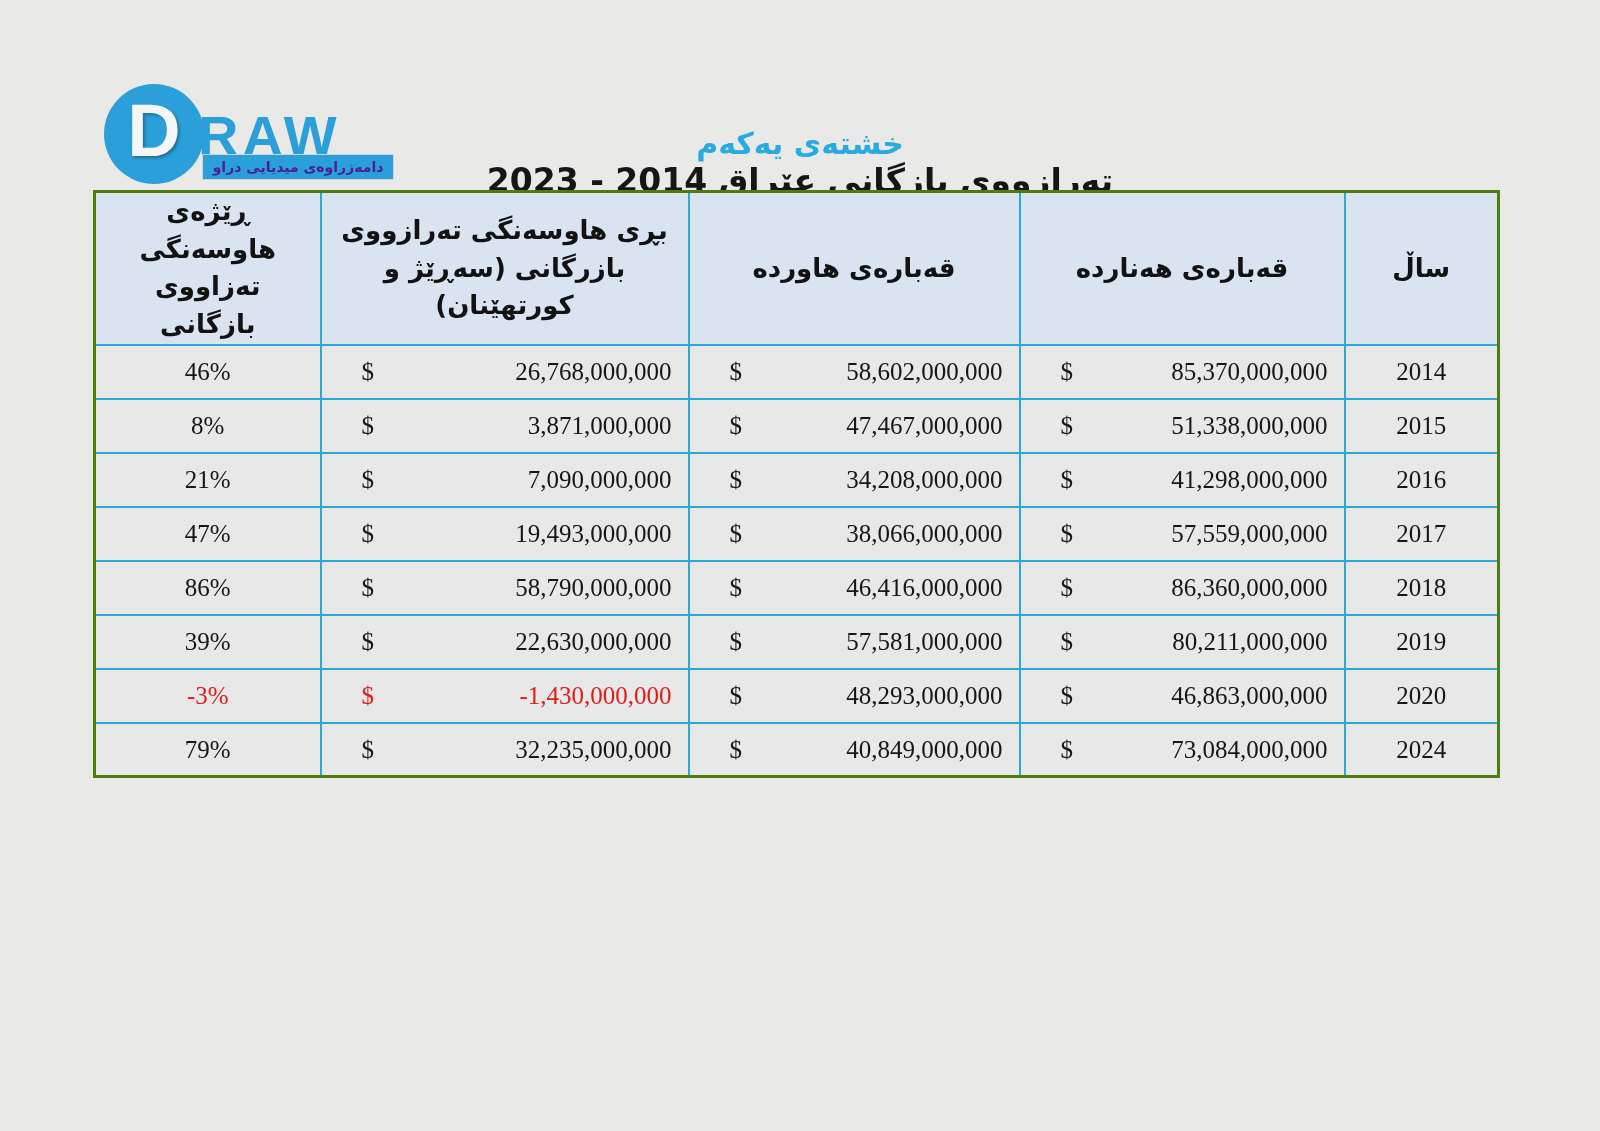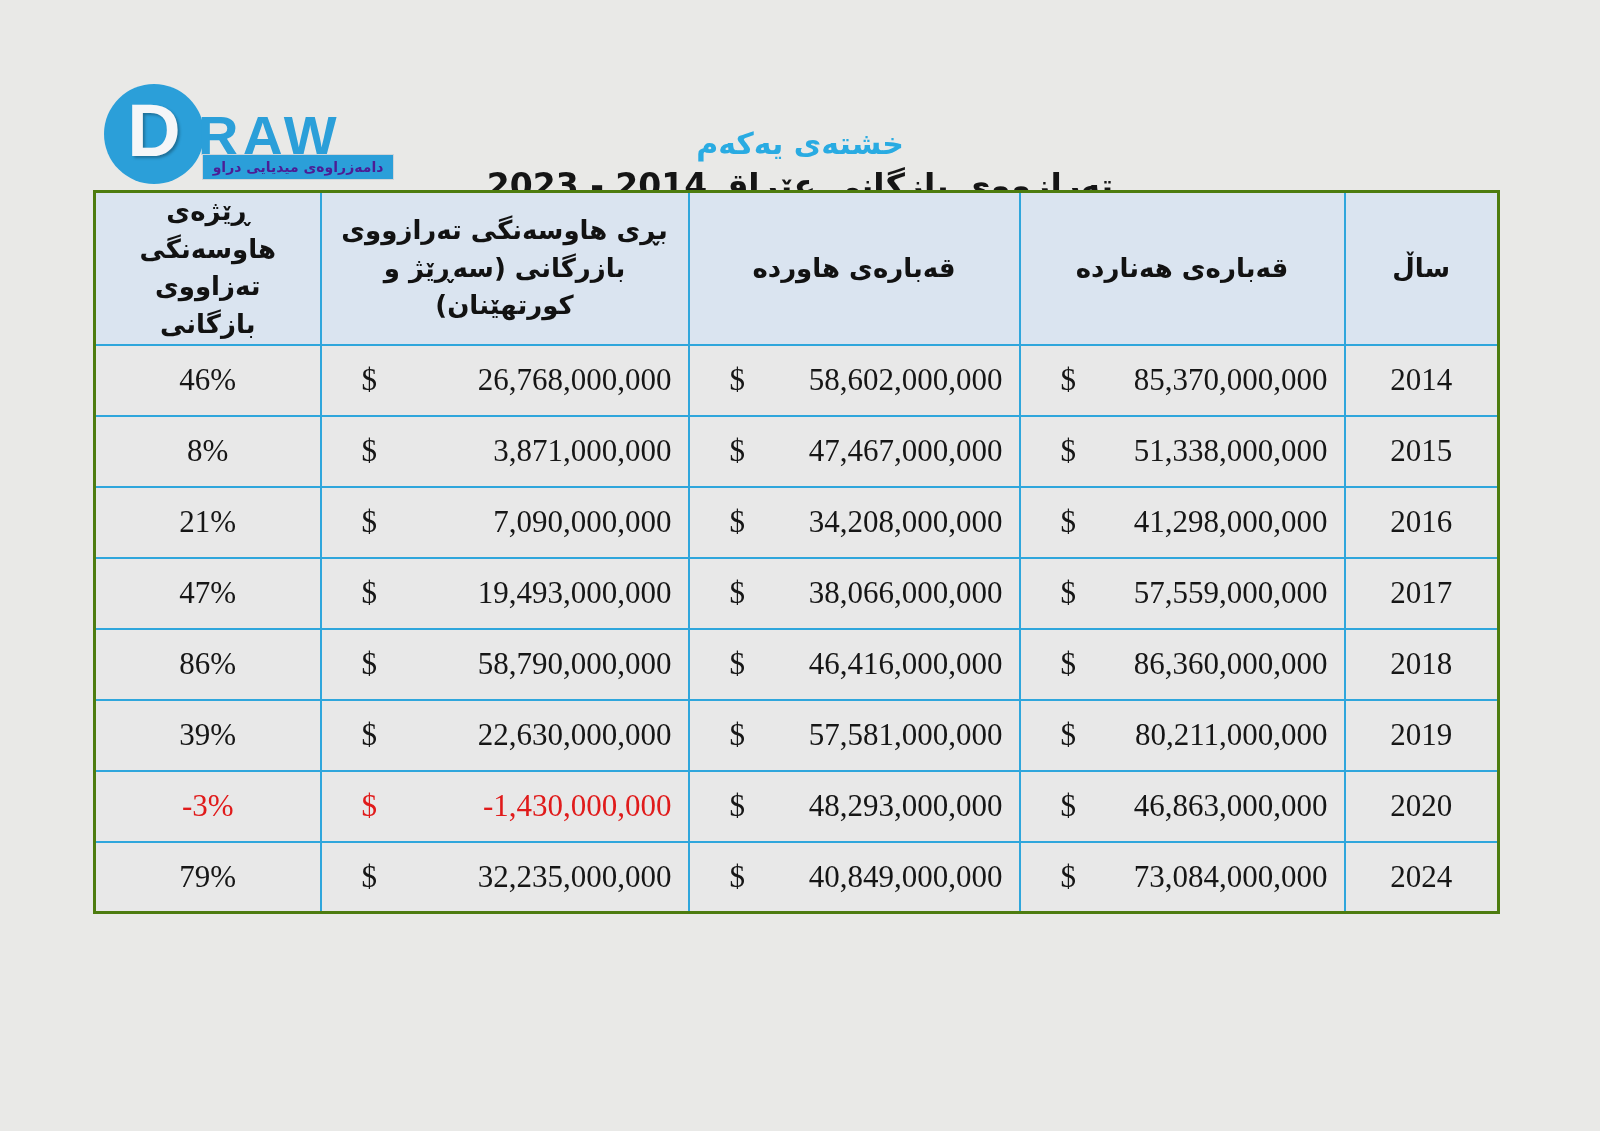--- a/index.html
+++ b/index.html
@@ -33,40 +33,40 @@
     position:absolute; left:98px; top:70px; width:192px; height:26px;
     background:#2b9fd9; color:#4c1d95;
     font-size:14px; font-weight:bold; direction:rtl;
     display:flex; align-items:center; justify-content:center;
     border:1px solid #cfd4d8;
   }
 
   
   .titles { position:absolute; left:0; top:90px; width:1600px; text-align:center; }
   .subtitle { font-size:30px; font-weight:bold; color:#29abe2; direction:rtl;margin-top:36px; }
-  .main-title { margin-top:5px; font-size:33px; font-weight:bold; color:#151515; direction:rtl; }
+  .main-title { font-size:33px; font-weight:bold; color:#151515; direction:rtl; }
 
   
   .data-table {
     position:absolute; left:93px; top:190px; width:1404px;
     border-collapse:collapse; table-layout:fixed;
     background:#e8e8e8;
     border:3px solid #4d7c0f;
   }
   .data-table th, .data-table td { border:2px solid #2fa6dc; }
   .data-table thead th {
     height:96px; background:#dae4f0;
     font-size:26px; font-weight:bold; color:#121212;
     direction:rtl; text-align:center; vertical-align:middle;
     padding:0 12px; line-height:1.45;
   }
   .data-table tbody td {
-    height:71px; vertical-align:middle;
+    height:54px; vertical-align:middle;
     font-family:"Liberation Serif","DejaVu Serif",serif;
-    font-size:31px; color:#161616;
+    font-size:25px; color:#161616;
   }
   .pct-cell, .year-cell { text-align:center; }
   .money-inner {
     display:flex; justify-content:space-between; align-items:center;
     padding:0 16px 0 40px;
   }
   tr.neg .pct-cell, tr.neg .bal-cell { color:#e01b1b; }
 </style>
 </head>
 <body>

